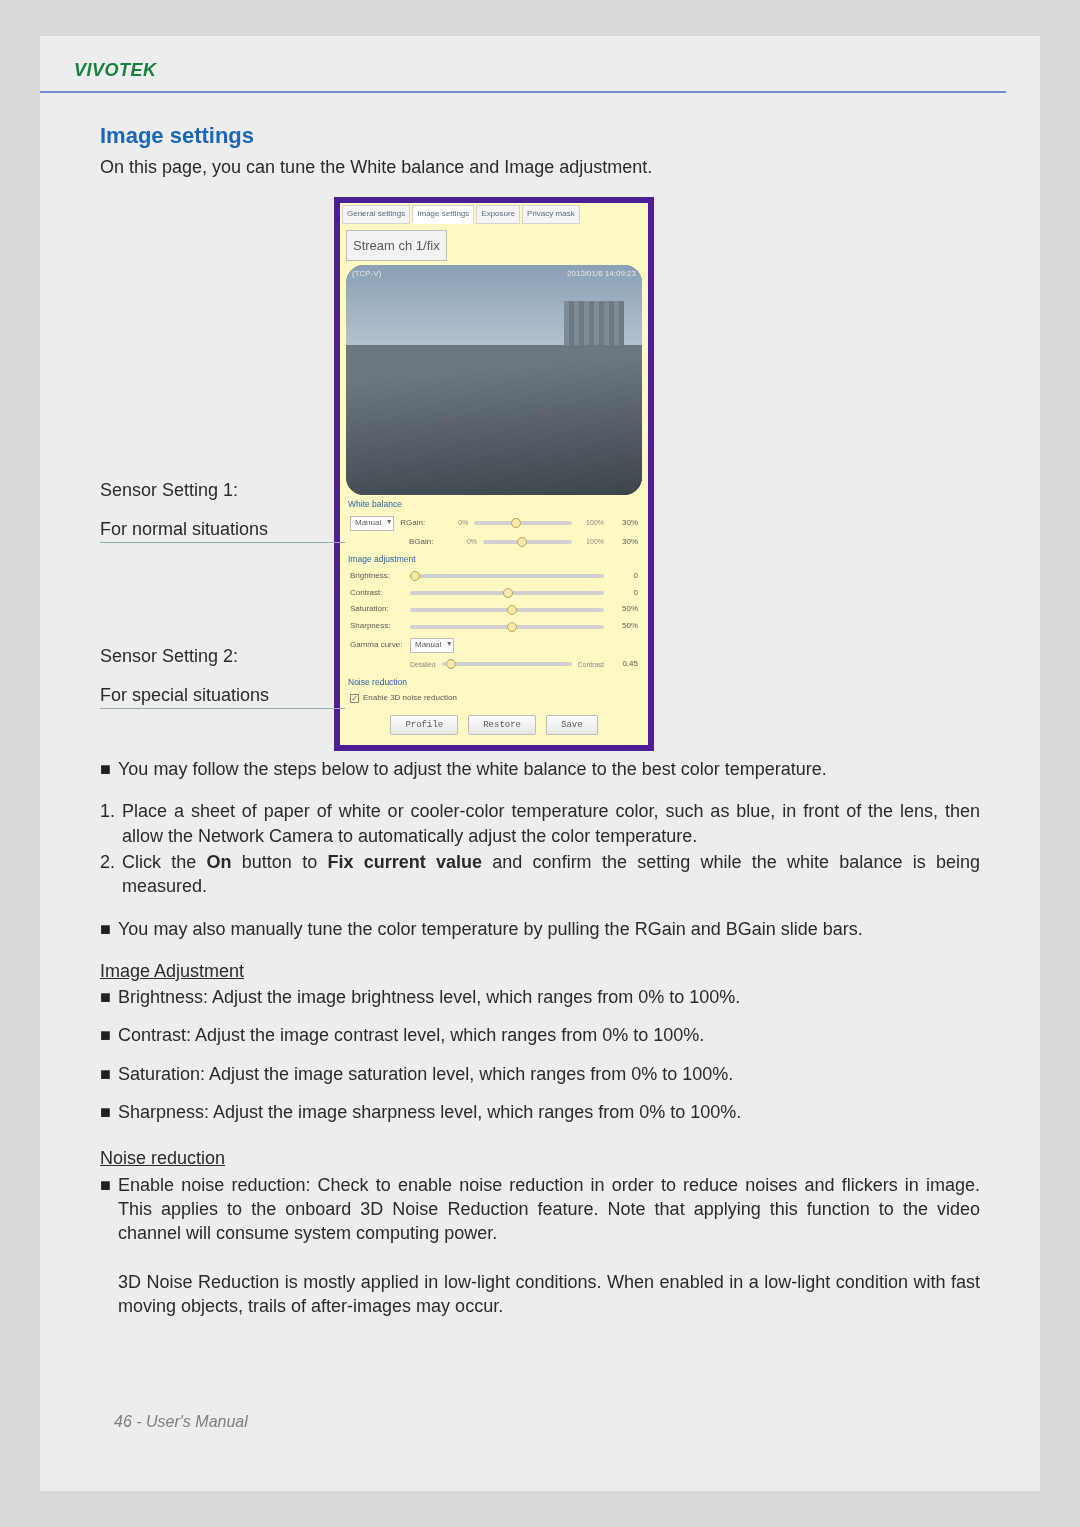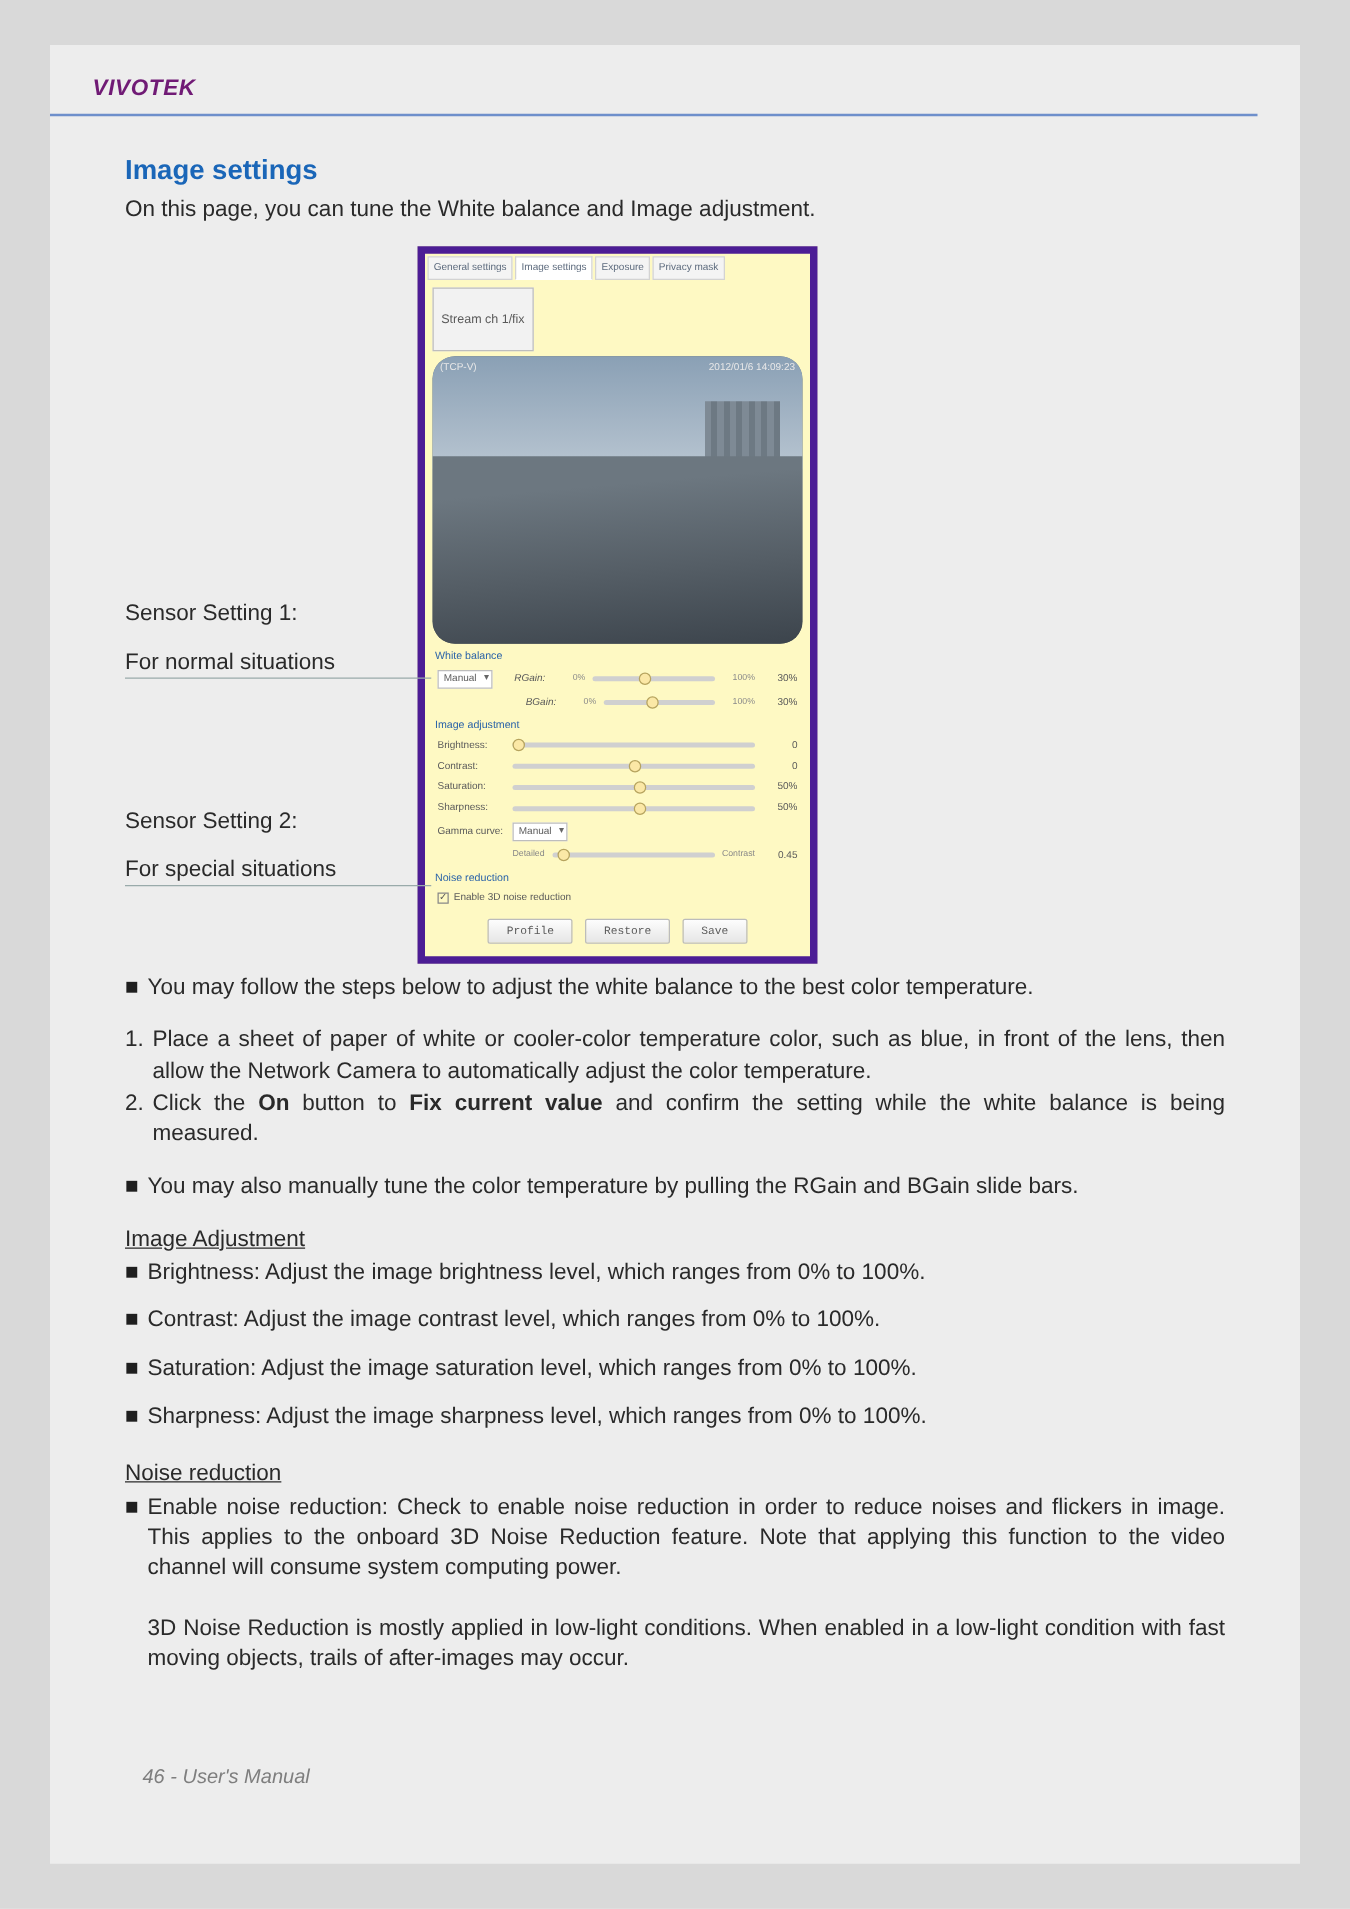--- a/index.html
+++ b/index.html
@@ -18,21 +18,21 @@
   bottom: 36px;
   background: #ededed;
   padding: 0;
 }
 .header-bar {
   display: flex;
   align-items: center;
   padding: 24px 34px 10px 34px;
 }
 .brand {
-  color: #701a75;
+  color: #15803d;
   font-style: italic;
   font-weight: bold;
   font-size: 18px;
   letter-spacing: 0.5px;
 }
 .rule {
   margin: 0 34px 28px 0;
   height: 2px;
   background: linear-gradient(#6e8fcb,#6e8fcb);
 }
@@ -83,24 +83,24 @@
   padding: 3px 4px;
   background: #f4f4f4;
   border: 1px solid #d3d3d3;
   color: #5c6a7d;
   font-size: 8px;
 }
 .ptab.active { background: #fff; border-bottom-color: #fff; }
 .stream-chip {
   display: inline-block;
   margin: 4px 6px 4px 6px;
-  padding: 18px 6px;
+  padding: 6px 6px;
   border: 1px solid #bdbdbd;
   background: #f2f2f2;
-  font-size: 10px;
+  font-size: 13px;
 }
 .preview {
   margin: 0 6px;
   height: 230px;
   background: linear-gradient(#5b6f82 0%, #6a7d8f 30%, #5d6773 60%, #404a53 100%);
   position: relative;
   overflow: hidden;
   border-radius: 18px;
 }
 .preview .sky {
@@ -124,21 +124,21 @@
 .section-hdr {
   color: #2a63a8;
   font-size: 8.5px;
   padding: 4px 8px 2px 8px;
 }
 .row {
   display:flex; align-items:center; padding: 3px 10px;
   gap: 6px;
 }
 .row-lab { width: 54px; font-size: 8px; }
-.row-lab2 { width: 36px; font-size: 8px; text-align:right;font-style:italic; }
+.row-lab2 { width: 36px; font-size: 8px; text-align:left; }
 .slider {
   flex: 1; height: 4px; background: #d0d0d0; border-radius: 2px; position: relative;
 }
 .slider .knob {
   position:absolute; top:-3px; width:10px; height:10px; background:#fbe8a6;
   border:1px solid #b6a35e; border-radius:50%;
 }
 .tick-lab { font-size: 7px; color:#8a8a8a; width:26px; text-align:right; }
 .val-lab { font-size: 8px; width:28px; text-align:right; }
 .select {

